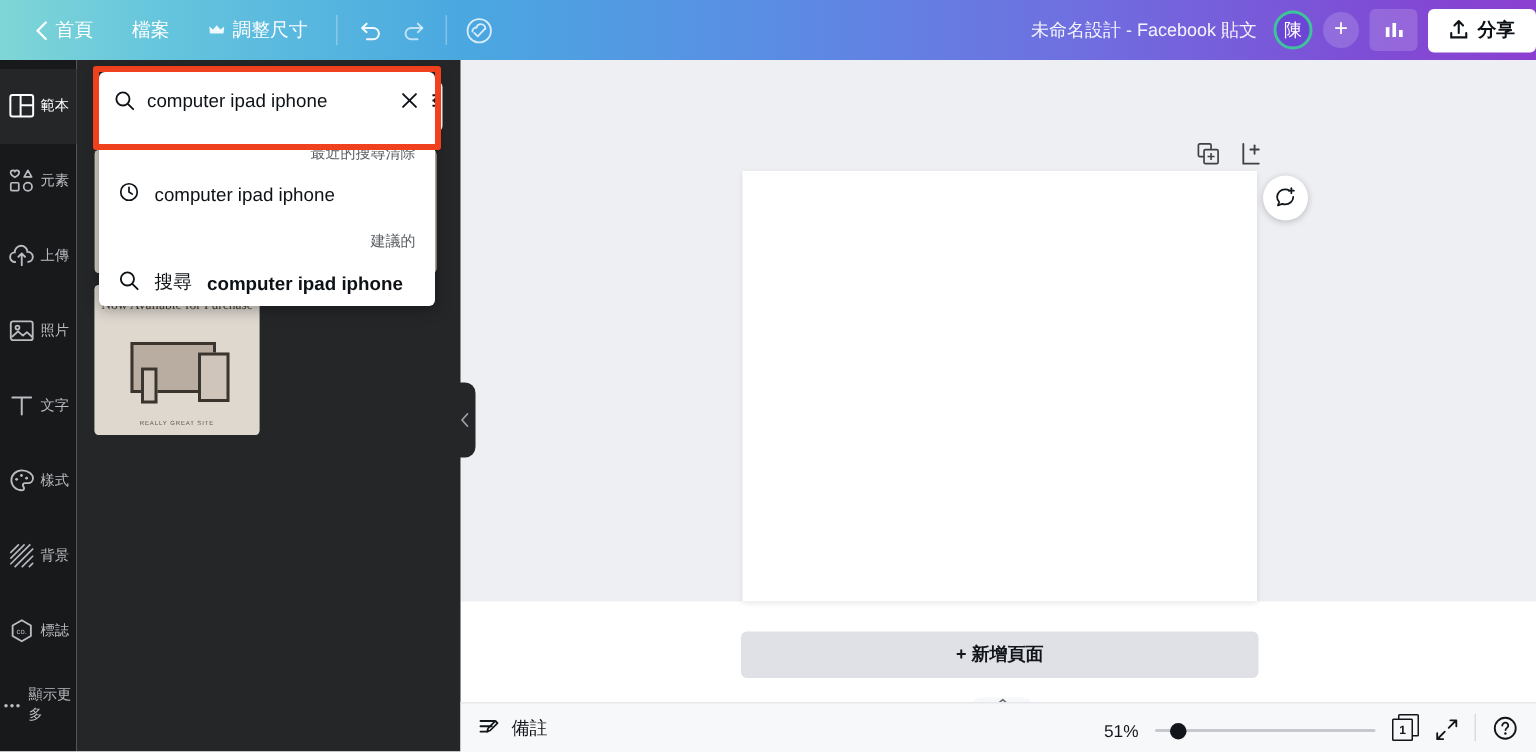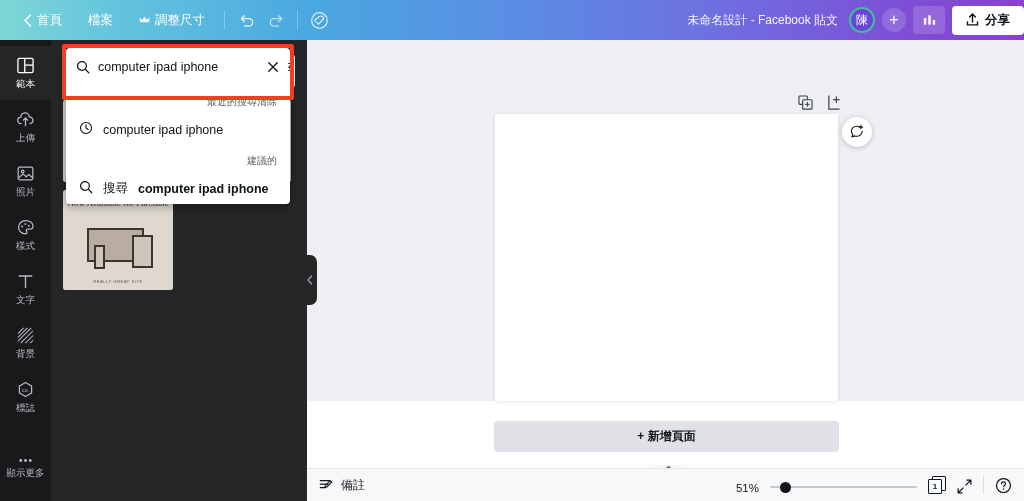--- a/index.html
+++ b/index.html
@@ -52,21 +52,21 @@
     padding: 6px 14px; font-size: 12.5px; font-weight: bold; cursor: pointer;
   }
 
   
   .rail {
     position: absolute; top: 40px; left: 0; width: 51px; height: 461px;
     background: #18191b; display: flex; flex-direction: column; align-items: center;
     padding-top: 6px; z-index: 30;
   }
   .rail-item {
-    width: 51px; height: 54px; display: flex; flex-direction: column;
+    width: 51px; height: 54px; display: flex; 
     align-items: center; justify-content: center; gap: 3px;
     color: #b9bcc0; font-size: 9.5px; cursor: pointer;
   }
   .rail-item.active { background: #252628; color: #ffffff; }
   .rail-spacer { flex: 1; }
   .rail-more { margin-bottom: 6px; }
 
   
   .panel {
     position: absolute; top: 40px; left: 51px; width: 256px; height: 461px;
@@ -295,47 +295,56 @@
     <div class="rail-item active">
       <svg width="19" height="19" viewBox="0 0 20 20">
           <rect x="2" y="2.5" width="16" height="15" rx="1.6" fill="none" stroke="currentColor" stroke-width="1.4"></rect>
           <line x1="9.2" y1="2.5" x2="9.2" y2="17.5" stroke="currentColor" stroke-width="1.4"></line>
           <line x1="9.2" y1="9.6" x2="18" y2="9.6" stroke="currentColor" stroke-width="1.4"></line>
         </svg>
       <span>範本</span>
     </div>
     <div class="rail-item">
       <svg width="19" height="19" viewBox="0 0 20 20">
+          <path d="M2.2 4.4c0-1 .8-1.7 1.7-1.7.6 0 1.1.3 1.3.7.2-.4.7-.7 1.3-.7.9 0 1.7.7 1.7 1.7 0 1.5-3 3.2-3 3.2S2.2 5.9 2.2 4.4z" fill="none" stroke="currentColor" stroke-width="1.2"></path>
+          <path d="M14.3 2.7l2.6 4.6h-5.2z" fill="none" stroke="currentColor" stroke-width="1.2" stroke-linejoin="round"></path>
+          <rect x="2.3" y="11.4" width="5.6" height="5.6" rx=".8" fill="none" stroke="currentColor" stroke-width="1.2"></rect>
+          <circle cx="14.3" cy="14.2" r="2.9" fill="none" stroke="currentColor" stroke-width="1.2"></circle>
+        </svg>
+      <span>元素</span>
+    </div>
+    <div class="rail-item">
+      <svg width="19" height="19" viewBox="0 0 20 20">
           <path d="M5.4 14.4a3.4 3.4 0 01-.3-6.8A4.4 4.4 0 0114 7.3a3.5 3.5 0 01.5 7" fill="none" stroke="currentColor" stroke-width="1.3" stroke-linecap="round"></path>
           <path d="M10 16.6V8.6M7.7 10.7L10 8.4l2.3 2.3" fill="none" stroke="currentColor" stroke-width="1.3" stroke-linecap="round" stroke-linejoin="round"></path>
         </svg>
       <span>上傳</span>
     </div>
     <div class="rail-item">
       <svg width="19" height="19" viewBox="0 0 20 20">
           <rect x="2.3" y="3.4" width="15.4" height="13.2" rx="1.6" fill="none" stroke="currentColor" stroke-width="1.3"></rect>
           <circle cx="7" cy="7.8" r="1.4" fill="none" stroke="currentColor" stroke-width="1.2"></circle>
           <path d="M3 14.4l4.4-4 3.4 3 2.8-2.4 4 3.6" fill="none" stroke="currentColor" stroke-width="1.3" stroke-linejoin="round"></path>
         </svg>
       <span>照片</span>
+    </div>
+    <div class="rail-item">
+      <svg width="19" height="19" viewBox="0 0 20 20">
+          <path d="M3.4 4.2h13.2M10 4.2v12" fill="none" stroke="currentColor" stroke-width="1.4" stroke-linecap="round"></path>
+        </svg>
+      <span>文字</span>
     </div>
     <div class="rail-item">
       <svg width="19" height="19" viewBox="0 0 20 20">
           <path d="M10 2.7c-4 0-7.3 3.1-7.3 7 0 3.9 3.3 7 7.3 7 .9 0 1.6-.7 1.6-1.5 0-.4-.2-.8-.4-1-.3-.3-.4-.6-.4-1 0-.8.7-1.5 1.6-1.5h1.9c2 0 3.6-1.5 3.6-3.4 0-3.1-3.5-5.6-7.9-5.6z" fill="none" stroke="currentColor" stroke-width="1.3"></path>
           <circle cx="6.4" cy="9" r="1" fill="currentColor"></circle>
           <circle cx="9.8" cy="6.3" r="1" fill="currentColor"></circle>
           <circle cx="13.4" cy="8.2" r="1" fill="currentColor"></circle>
         </svg>
       <span>樣式</span>
-    </div>
-    <div class="rail-item">
-      <svg width="19" height="19" viewBox="0 0 20 20">
-          <path d="M3.4 4.2h13.2M10 4.2v12" fill="none" stroke="currentColor" stroke-width="1.4" stroke-linecap="round"></path>
-        </svg>
-      <span>文字</span>
     </div>
     <div class="rail-item">
       <svg width="19" height="19" viewBox="0 0 20 20">
           <g stroke="currentColor" stroke-width="1.1">
             <line x1="2" y1="8" x2="8" y2="2"></line>
             <line x1="2" y1="12" x2="12" y2="2"></line>
             <line x1="2" y1="16" x2="16" y2="2"></line>
             <line x1="5" y1="18" x2="18" y2="5"></line>
             <line x1="10" y1="18" x2="18" y2="10"></line>
             <line x1="15" y1="18" x2="18" y2="15"></line>

